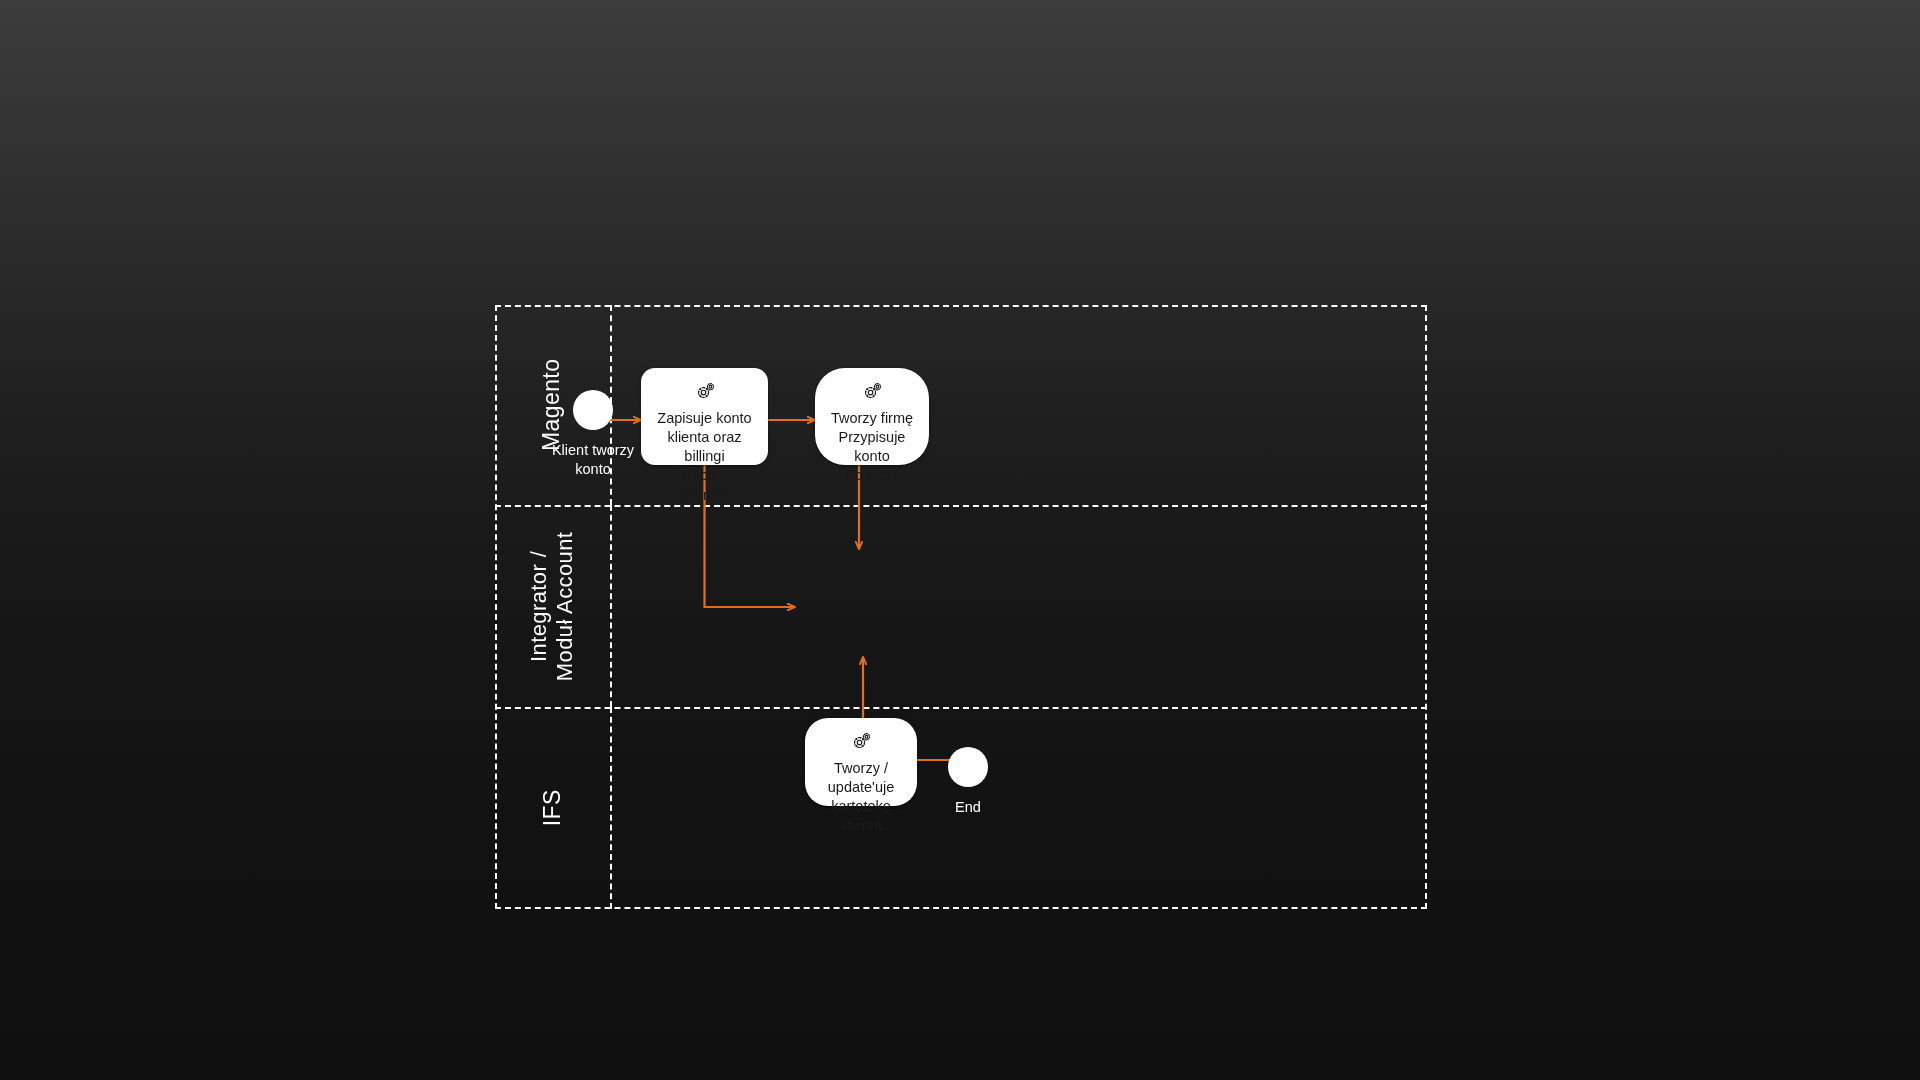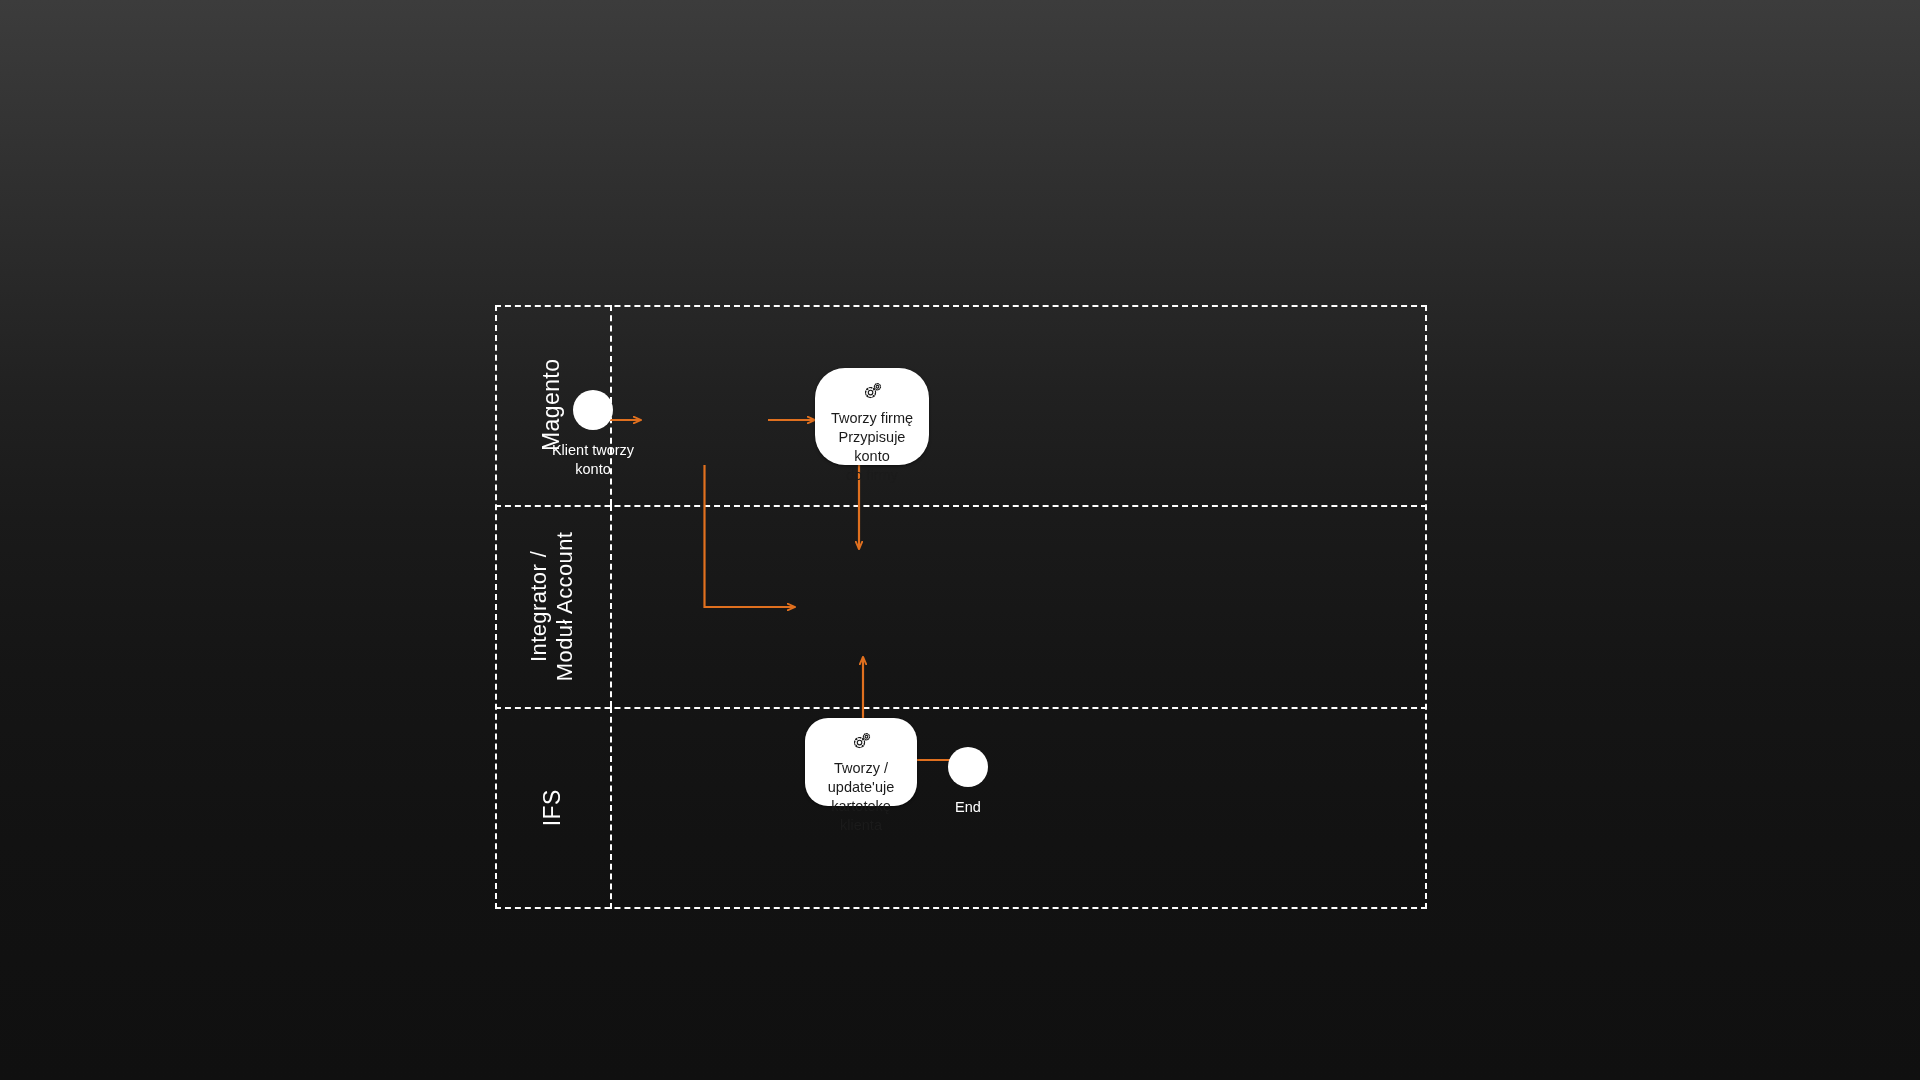--- a/index.html
+++ b/index.html
@@ -194,20 +194,39 @@
 
     <path d="M 419 455 L 466 455" fill="none" stroke="#e0701f" stroke-width="2.2" marker-end="url(#arrowhead)"></path>
   </svg>
 
   <div class="event" style="left:38px; top:85px; width:120px;">
     <div class="event-circle"></div>
     <div class="event-label">Klient tworzy
 konto</div>
   </div>
 
+  <div class="task" style="left:146px; top:63px; width:127px; height:97px;">
+    <svg class="task-icon" viewBox="0 0 24 22">
+      <g fill="none" stroke="#1b1b1b" stroke-width="1.25" stroke-linecap="round" stroke-linejoin="round">
+        <path d="M10.4 11.6 m-2.5 0 a2.5 2.5 0 1 0 5 0 a2.5 2.5 0 1 0 -5 0"></path>
+        <path d="M10.4 6.1 l1.15 0.32 M10.4 17.1 l-1.15 -0.32
+                 M4.9 11.6 l0.32 -1.15 M15.9 11.6 l-0.32 1.15
+                 M6.5 7.7 l0.9 0.62 M14.3 15.5 l-0.9 -0.62
+                 M6.5 15.5 l0.62 -0.9 M14.3 7.7 l-0.62 0.9"></path>
+        <path d="M10.4 6.1 a5.5 5.5 0 0 1 5.5 5.5 a5.5 5.5 0 0 1 -5.5 5.5
+                 a5.5 5.5 0 0 1 -5.5 -5.5 a5.5 5.5 0 0 1 5.5 -5.5 Z" stroke-dasharray="1.6 1.6"></path>
+        <path d="M18 5.2 m-1.5 0 a1.5 1.5 0 1 0 3 0 a1.5 1.5 0 1 0 -3 0"></path>
+        <path d="M18 1.8 a3.4 3.4 0 0 1 3.4 3.4 a3.4 3.4 0 0 1 -3.4 3.4
+                 a3.4 3.4 0 0 1 -3.4 -3.4 a3.4 3.4 0 0 1 3.4 -3.4 Z" stroke-dasharray="1.3 1.3"></path>
+      </g>
+    </svg>
+    <div class="task-label">Zapisuje konto
+klienta oraz billingi
+i shipping address</div>
+  </div>
 
   <div class="task" style="left:320px; top:63px; width:114px; height:97px;border-radius:30px;">
     <svg class="task-icon" viewBox="0 0 24 22">
       <g fill="none" stroke="#1b1b1b" stroke-width="1.25" stroke-linecap="round" stroke-linejoin="round">
         <path d="M10.4 11.6 m-2.5 0 a2.5 2.5 0 1 0 5 0 a2.5 2.5 0 1 0 -5 0"></path>
         <path d="M10.4 6.1 l1.15 0.32 M10.4 17.1 l-1.15 -0.32
                  M4.9 11.6 l0.32 -1.15 M15.9 11.6 l-0.32 1.15
                  M6.5 7.7 l0.9 0.62 M14.3 15.5 l-0.9 -0.62
                  M6.5 15.5 l0.62 -0.9 M14.3 7.7 l-0.62 0.9"></path>
         <path d="M10.4 6.1 a5.5 5.5 0 0 1 5.5 5.5 a5.5 5.5 0 0 1 -5.5 5.5

